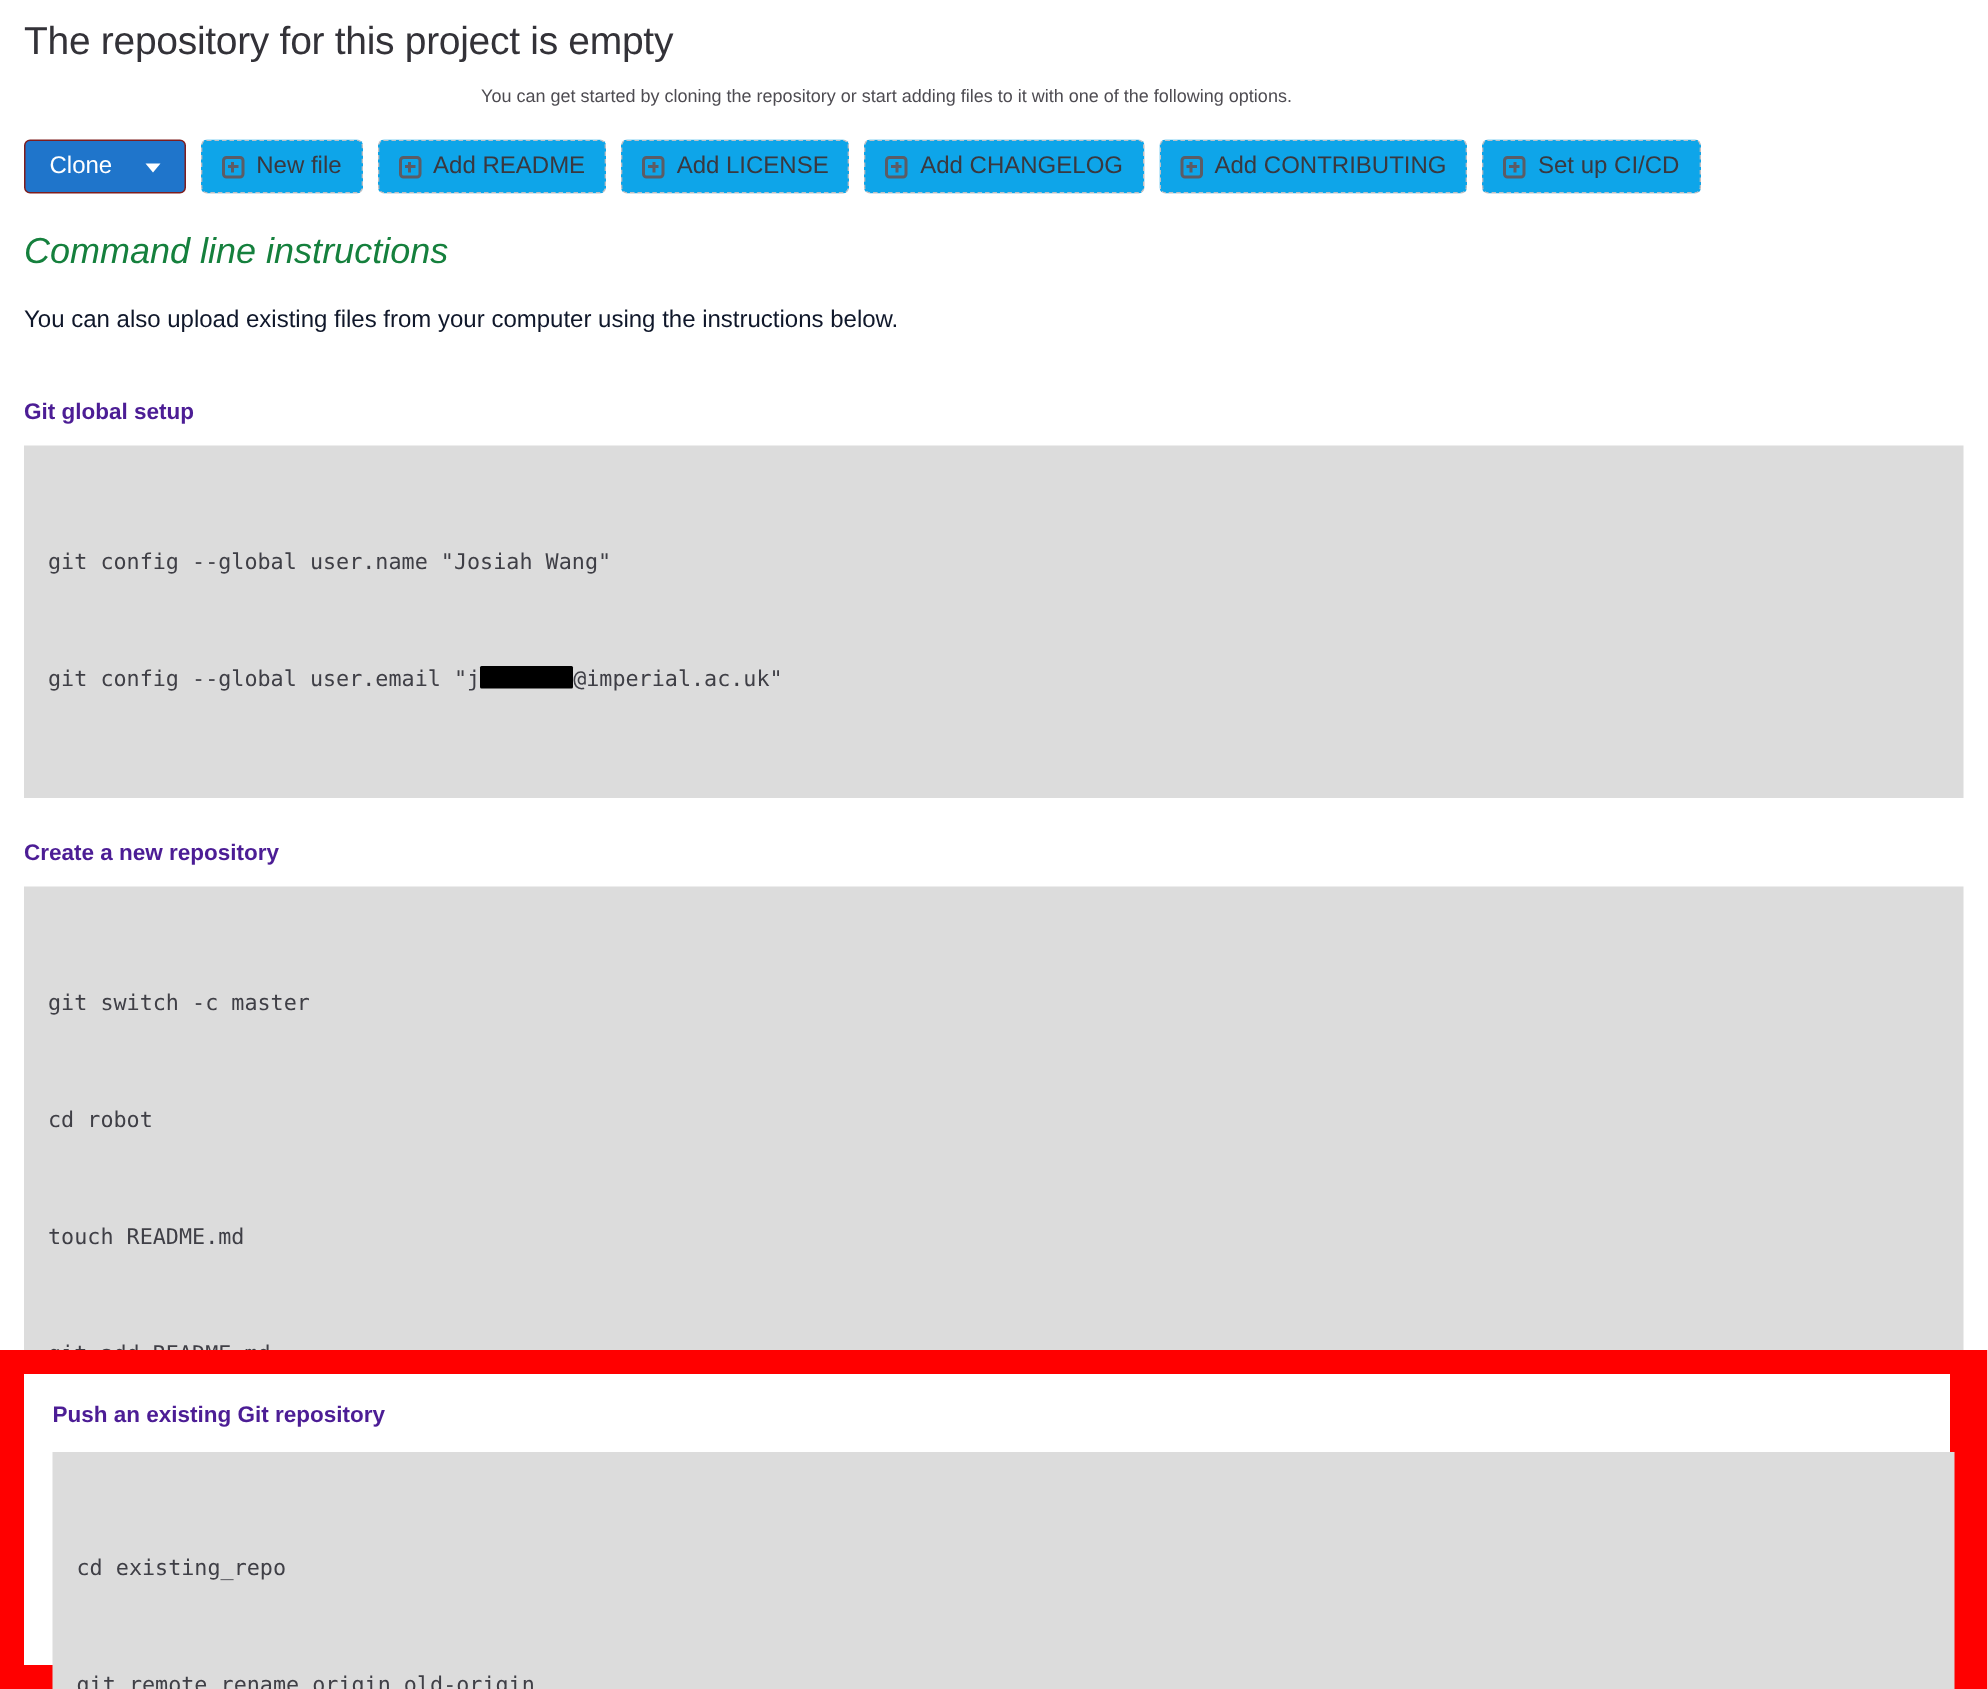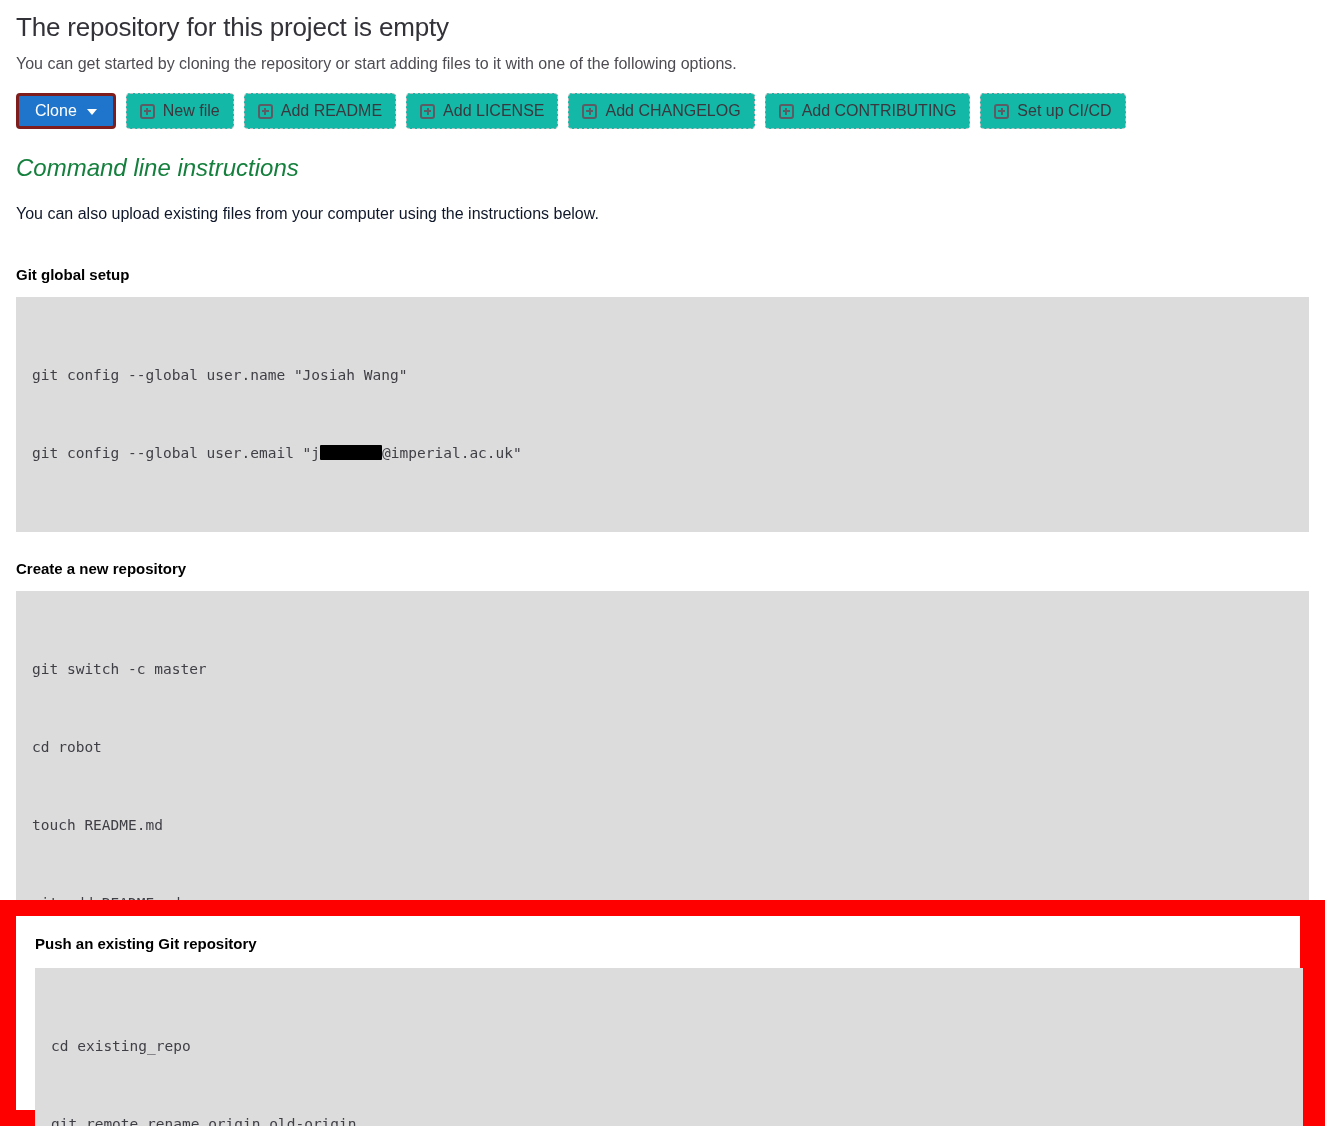--- a/index.html
+++ b/index.html
@@ -31,58 +31,59 @@
   .empty-title {
     font-size: 26px;
     font-weight: 400;
     color: #333238;
     letter-spacing: -0.2px;
     margin: 0;
     padding-top: 10px;
     line-height: 34px;
   }
   .empty-subtitle {
-    font-size: 16px;
+    font-size: 12px;
     color: #4e4c52;
     margin: 0;
     padding-top: 8px;
     line-height: 24px;
+    text-align: center;
   }
 
   
   .btn-row {
     display: flex;
     align-items: center;
     gap: 10px;
     padding-top: 17px;
     flex-wrap: nowrap;
   }
   .btn {
     display: inline-flex;
     align-items: center;
     gap: 8px;
     height: 36px;
     padding: 0 13px;
     font-size: 16px;
     line-height: 1;
     border-radius: 4px;
-    background: #14b8a6;
+    background: #0ea5e9;
     color: #3a383f;
     border: 1px dashed #bfbfc3;
     white-space: nowrap;
     cursor: pointer;
     font-family: "Liberation Sans", sans-serif;
   }
   .btn-clone {
     background: #1f75cb;
-    border: 3px solid #7f1d1d;
+    border: 1px solid #7f1d1d;
     color: #ffffff;
     font-weight: 400;
     padding: 0 16px;
-    gap: 10px;
+    gap: 22px;
   }
   .chevron {
     display: inline-block;
     width: 0; height: 0;
     border-left: 5px solid transparent;
     border-right: 5px solid transparent;
     border-top: 6px solid #ffffff;
     margin-top: 2px;
   }
   .plus-sq {
@@ -122,21 +123,21 @@
     font-size: 16px;
     color: #0f172a;
     margin: 0;
     padding-top: 20px;
     line-height: 24px;
   }
 
   .sec-head {
     font-size: 15px;
     font-weight: bold;
-    color: #000000;
+    color: #4c1d95;
     margin: 0;
     line-height: 22px;
   }
   .sec-spacer-1 { height: 38px; }
   .sec-spacer   { height: 26px; }
 
   
   .code {
     background: #dcdcdc;
     margin-top: 11px;

